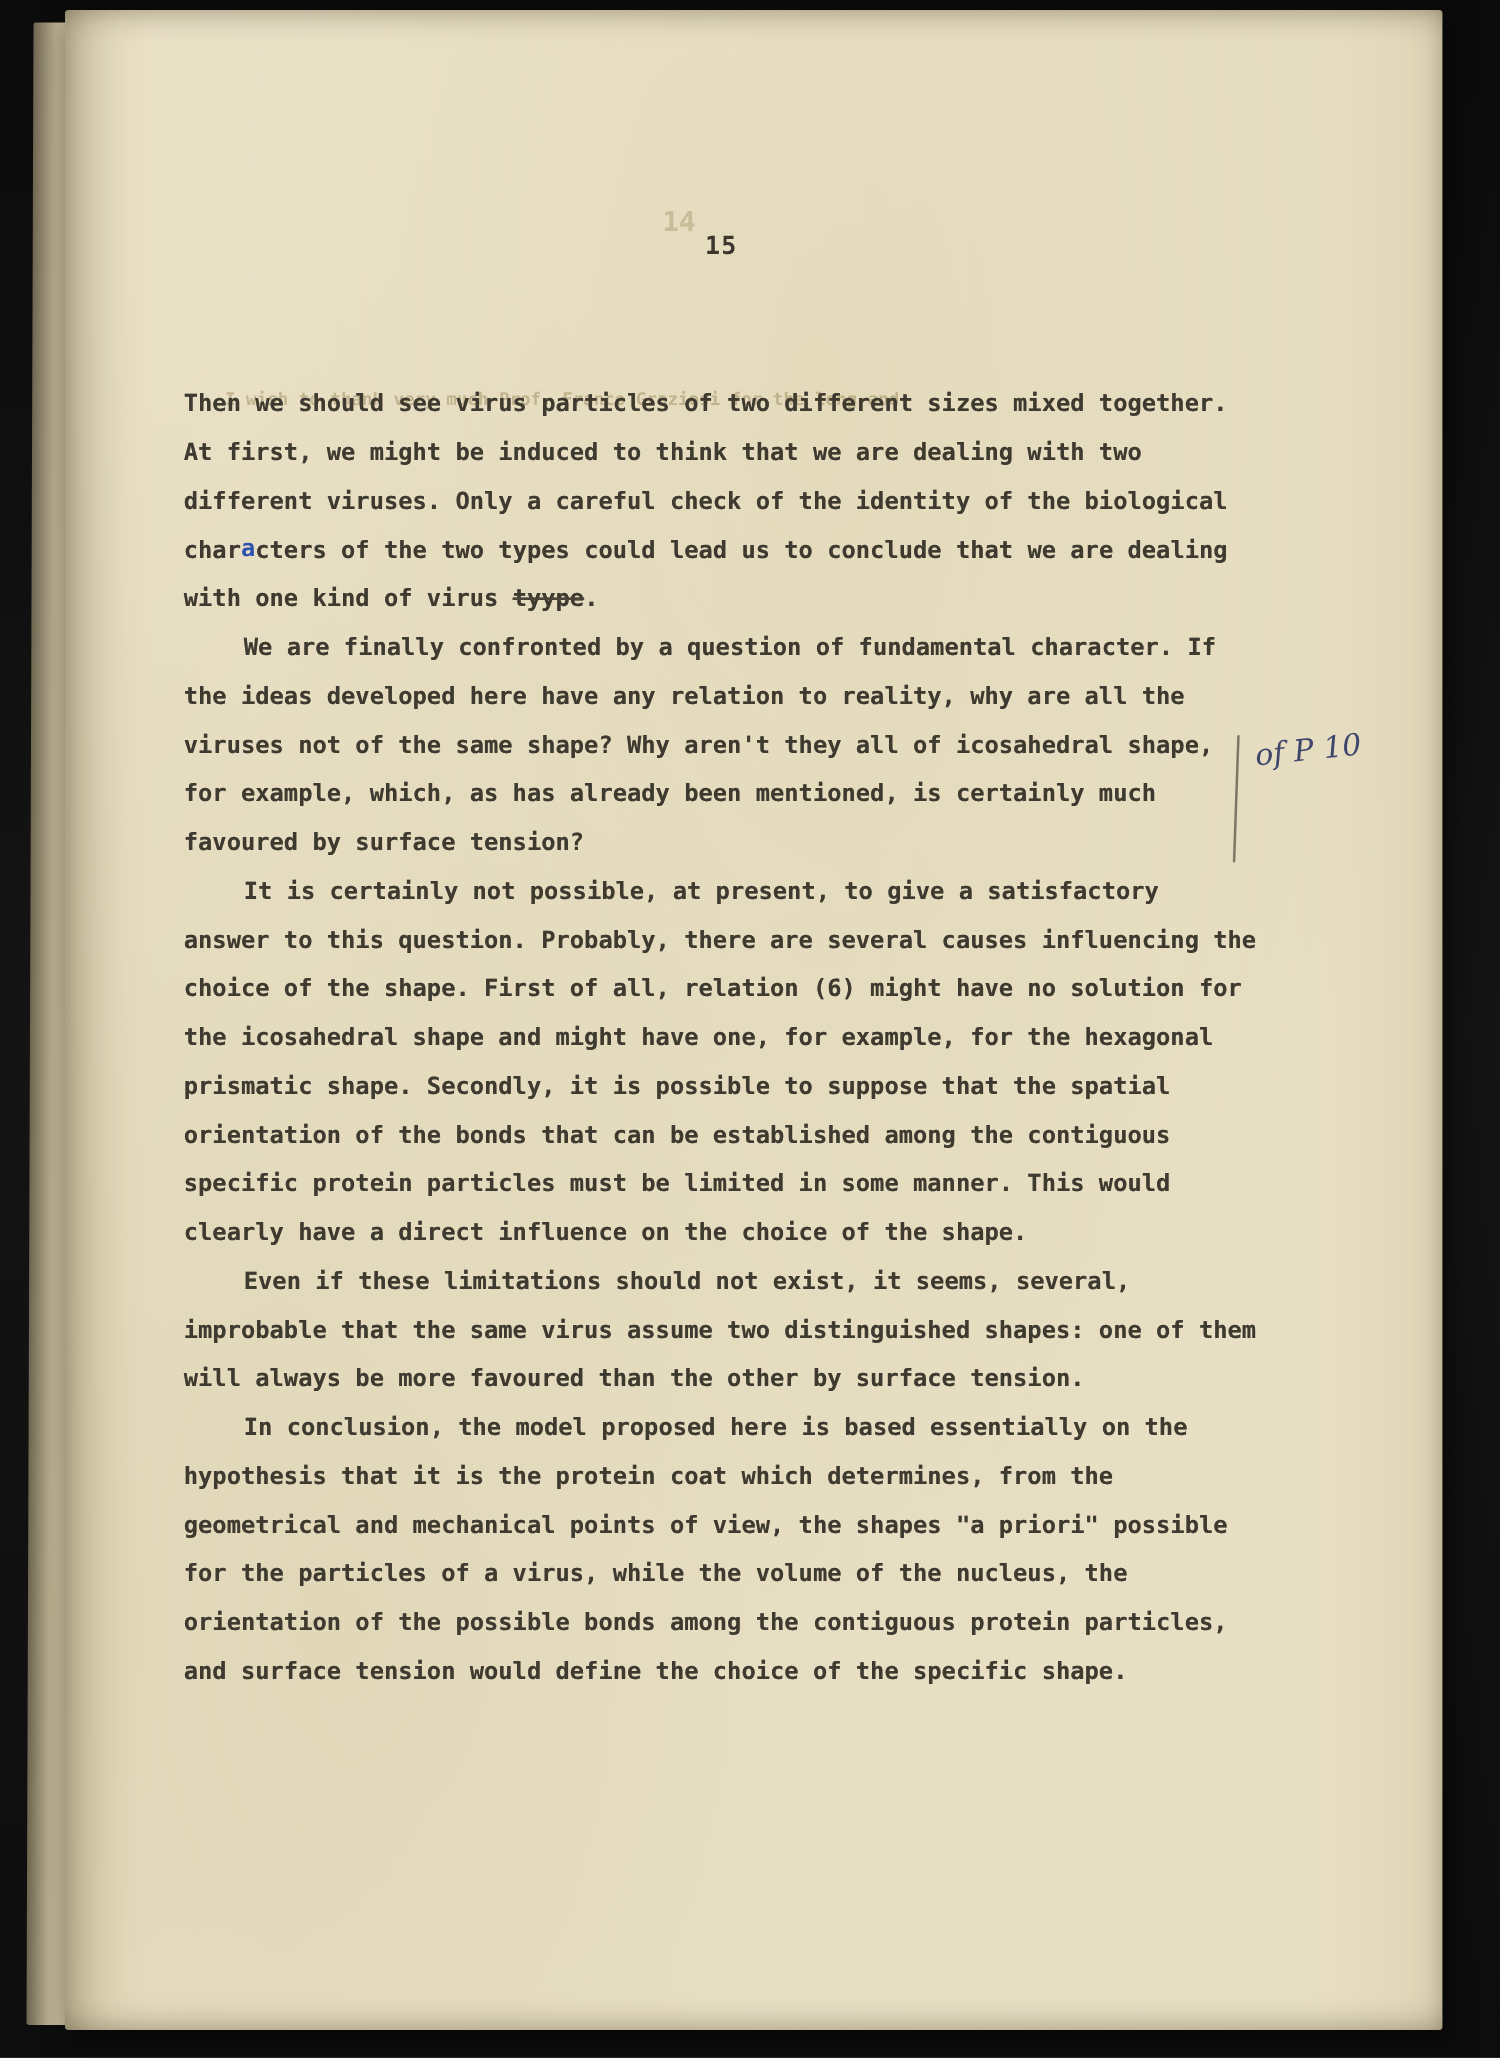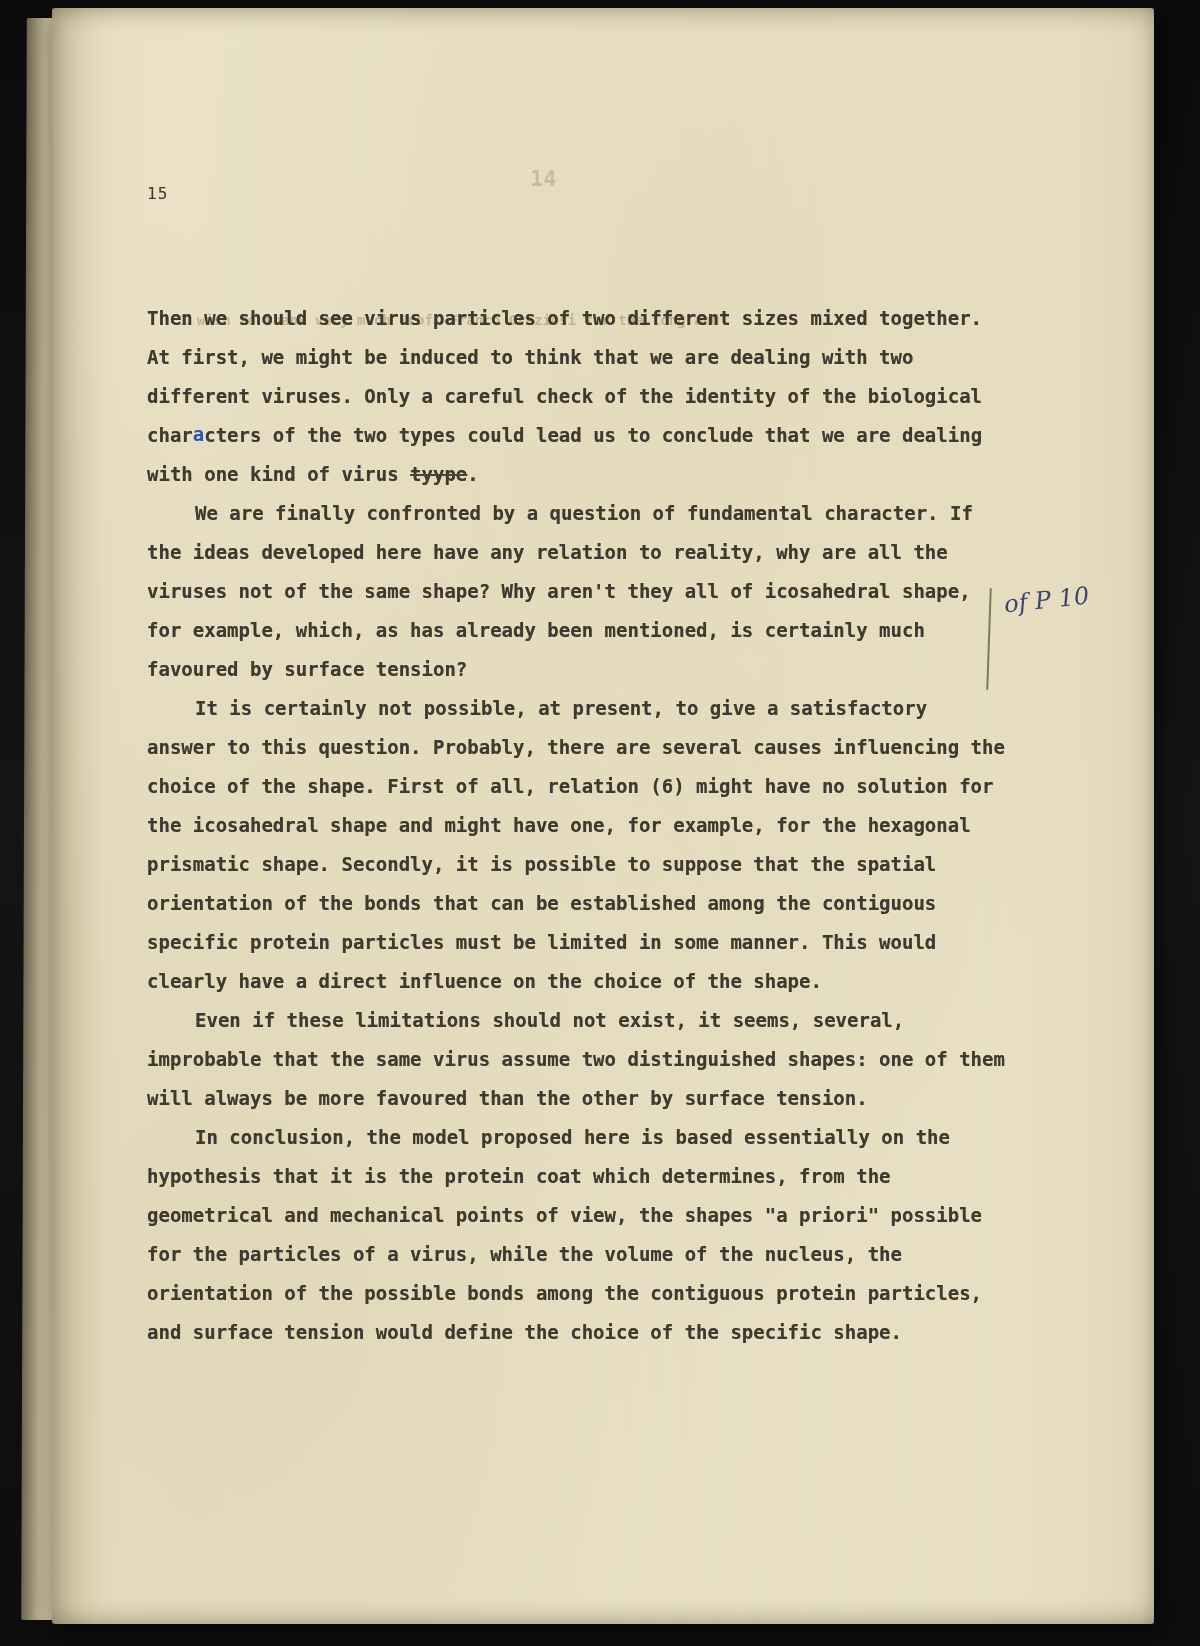--- a/index.html
+++ b/index.html
@@ -46,23 +46,23 @@
     border-radius: 3px;
   }
   .content {
     position: absolute;
     left: 95px;
     top: 0;
     width: 860px;
   }
   .page-number {
     margin-top: 176px;
-    text-align: left;
-    font-size: 16px;
-    font-weight: 400;
+    text-align: center;
+    font-size: 20px;
+    font-weight: 700;
     color: #3c372d;
     letter-spacing: 1px;
   }
   .ghost-number {
     position: absolute;
     left: 478px;
     top: 158px;
     font-size: 22px;
     font-weight: 700;
     color: rgba(145, 128, 82, 0.35);

